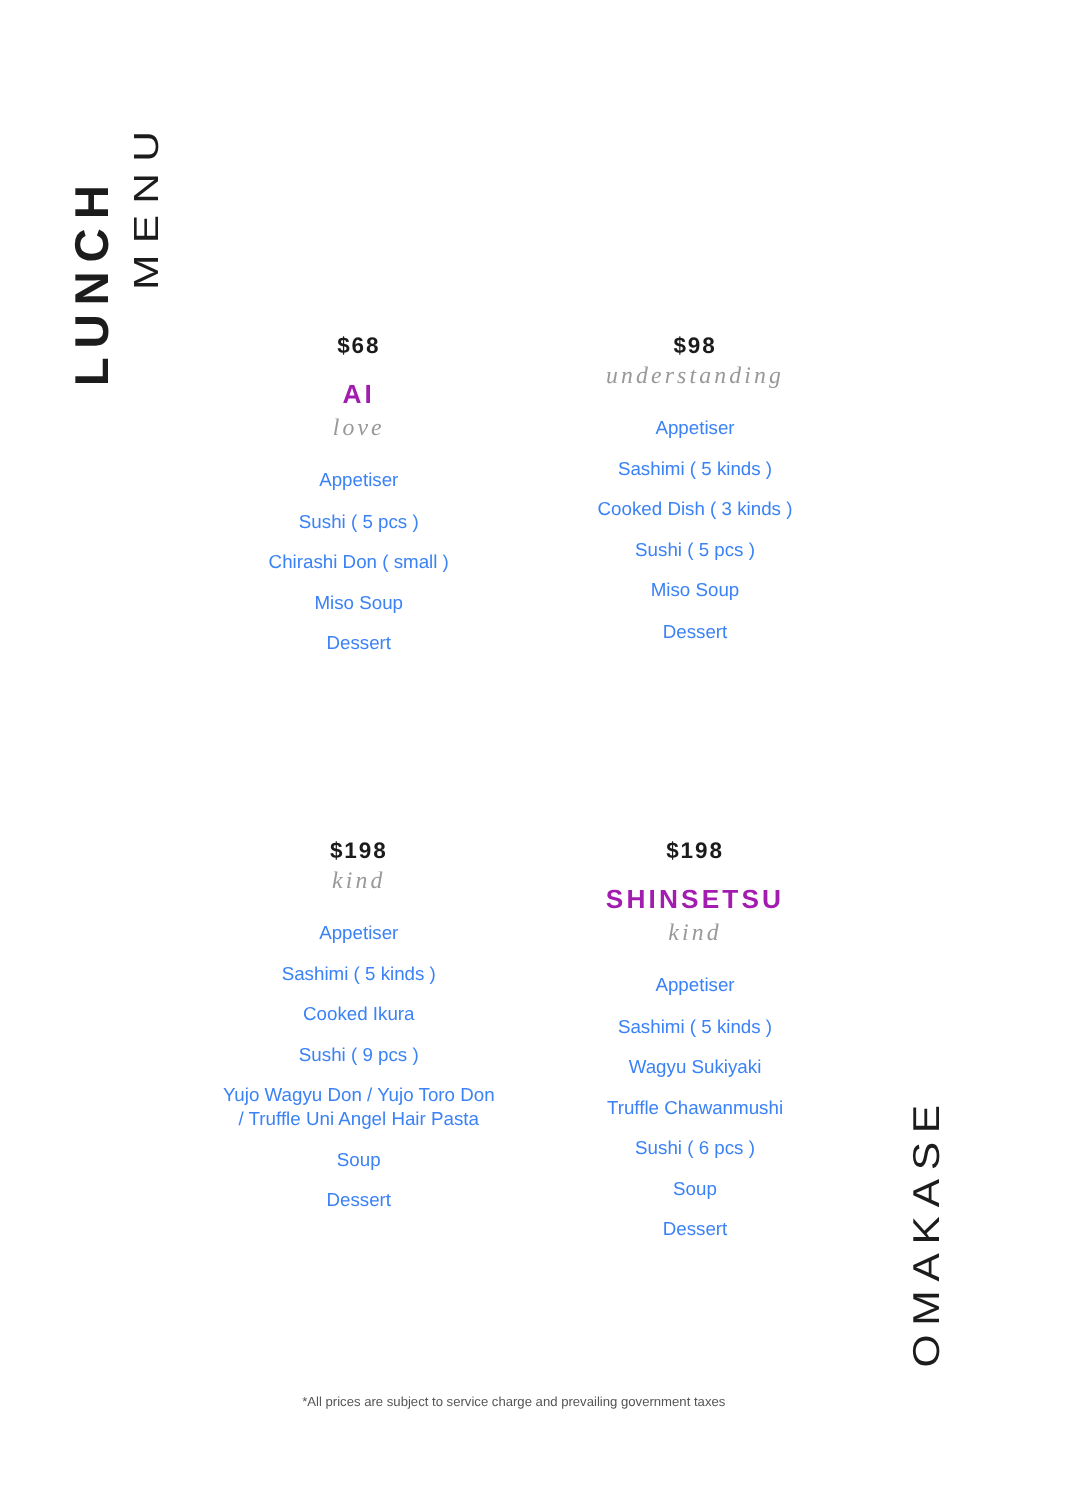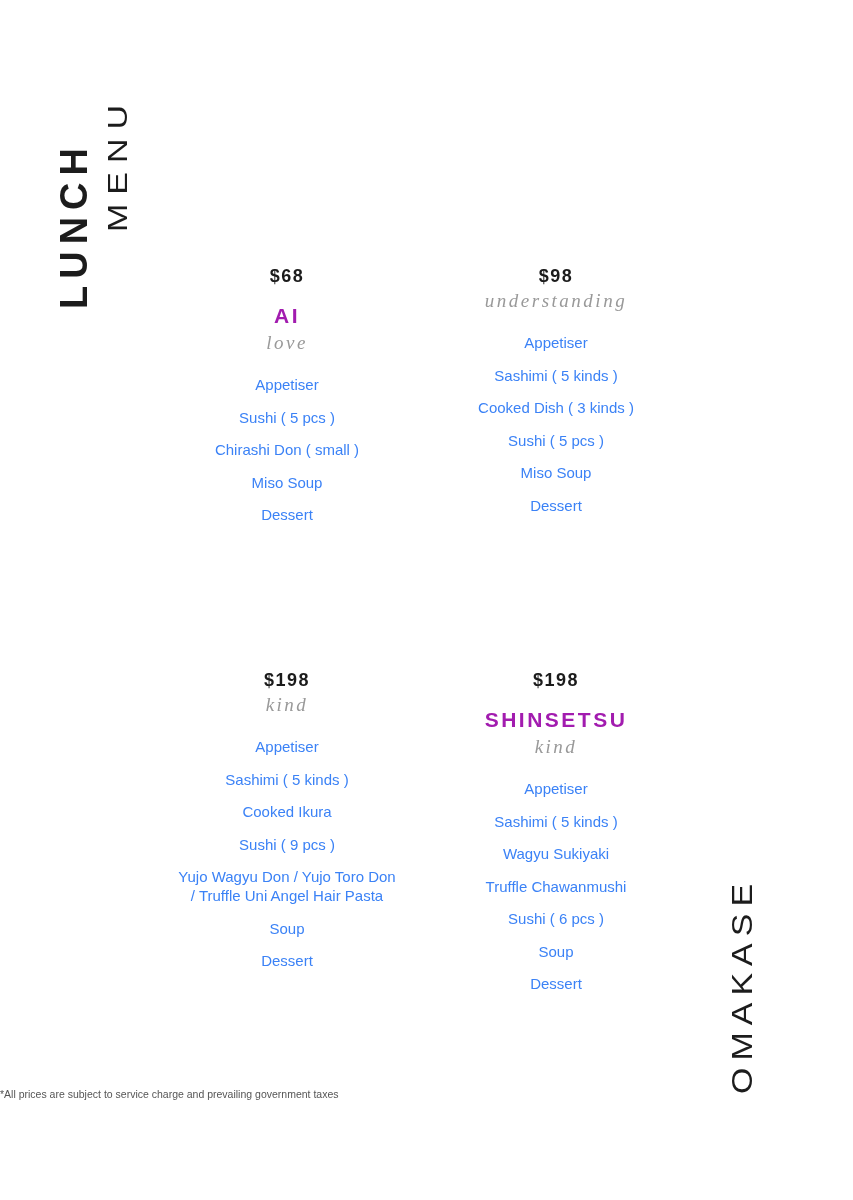--- a/index.html
+++ b/index.html
@@ -92,22 +92,23 @@
     line-height: 19px;
     margin-bottom: 13.5px;
     color: #3b82f6;
     white-space: pre-line;
   }
 
   
   .footer-note {
     position: absolute;
     left: 0;
-    top: 1088px;
+    top: 1116px;
     width: 822px;
+    text-align: center;
     font-size: 10.5px;
     line-height: 13px;
     color: #555555;
   }
 </style>
 </head>
 <body>
 
 <div class="page">
 

